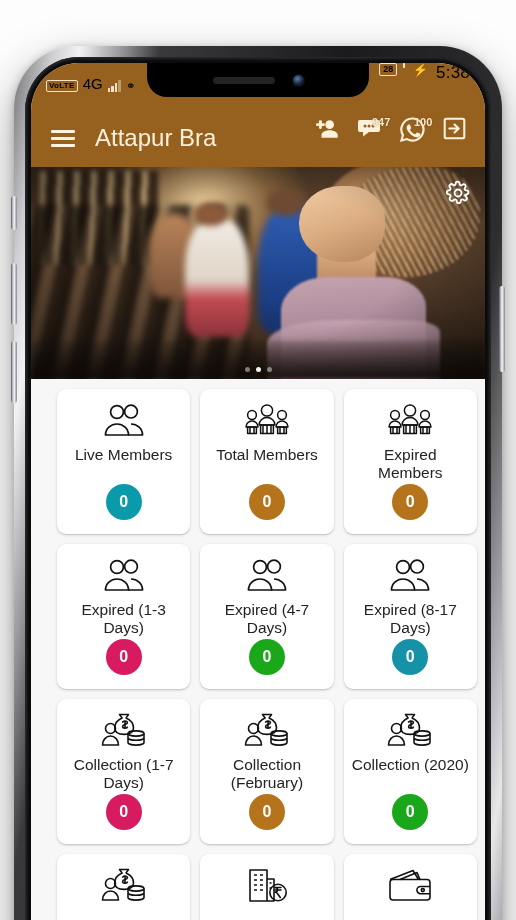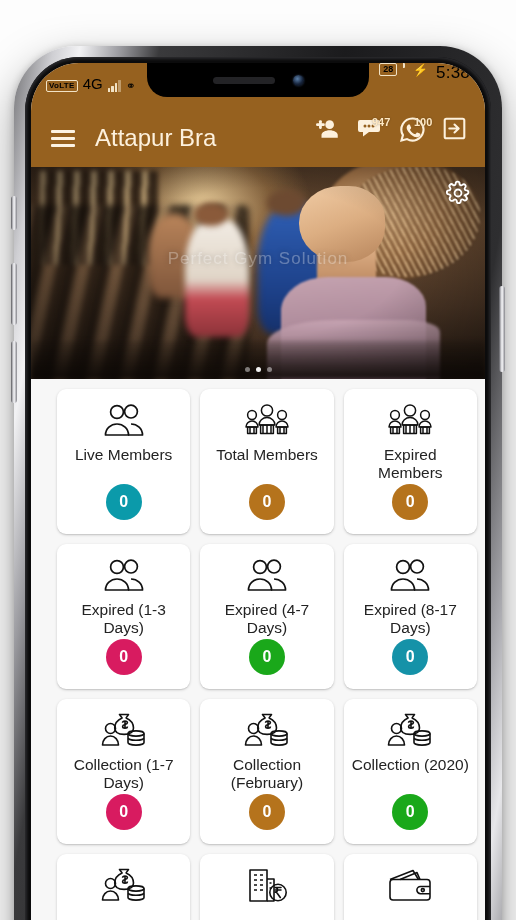--- a/index.html
+++ b/index.html
@@ -425,21 +425,20 @@
         <div class="ph" id="ph-hair-back"></div>
         <div class="ph" id="ph-hair-strands"></div>
         <div class="ph" id="ph-neck"></div>
         <div class="ph" id="ph-face"></div>
         <div class="ph" id="ph-top"></div>
         <div class="ph" id="ph-shoulder"></div>
         <div class="ph" id="ph-floor"></div>
         <div class="ph" id="ph-vignette"></div>
       </div>
 
-      <div id="hero-caption">Perfect Gym Solution</div>
 
       <div id="hero-settings">
         <svg width="26" height="26" viewBox="0 0 24 24" fill="none" stroke="#ffffff" stroke-width="1.7">
           <circle cx="12" cy="12" r="3.2"></circle>
           <path d="M19.3 14.1a1.5 1.5 0 0 0 .3 1.65l.05.05a1.8 1.8 0 1 1-2.55 2.55l-.05-.05a1.5 1.5 0 0 0-1.65-.3 1.5 1.5 0 0 0-.9 1.37V19.5a1.8 1.8 0 1 1-3.6 0v-.1a1.5 1.5 0 0 0-.98-1.37 1.5 1.5 0 0 0-1.65.3l-.05.05A1.8 1.8 0 1 1 4.67 15.8l.05-.05a1.5 1.5 0 0 0 .3-1.65 1.5 1.5 0 0 0-1.37-.9H3.5a1.8 1.8 0 1 1 0-3.6h.1a1.5 1.5 0 0 0 1.37-.98 1.5 1.5 0 0 0-.3-1.65l-.05-.05A1.8 1.8 0 1 1 7.17 4.37l.05.05a1.5 1.5 0 0 0 1.65.3h.07a1.5 1.5 0 0 0 .9-1.37V3.3a1.8 1.8 0 1 1 3.6 0v.1a1.5 1.5 0 0 0 .9 1.37 1.5 1.5 0 0 0 1.65-.3l.05-.05a1.8 1.8 0 1 1 2.55 2.55l-.05.05a1.5 1.5 0 0 0-.3 1.65v.07a1.5 1.5 0 0 0 1.37.9h.16a1.8 1.8 0 1 1 0 3.6h-.1a1.5 1.5 0 0 0-1.37.9z"></path>
         </svg>
       </div>
 
       <div id="hero-dots">
         <i class="dim"></i>

